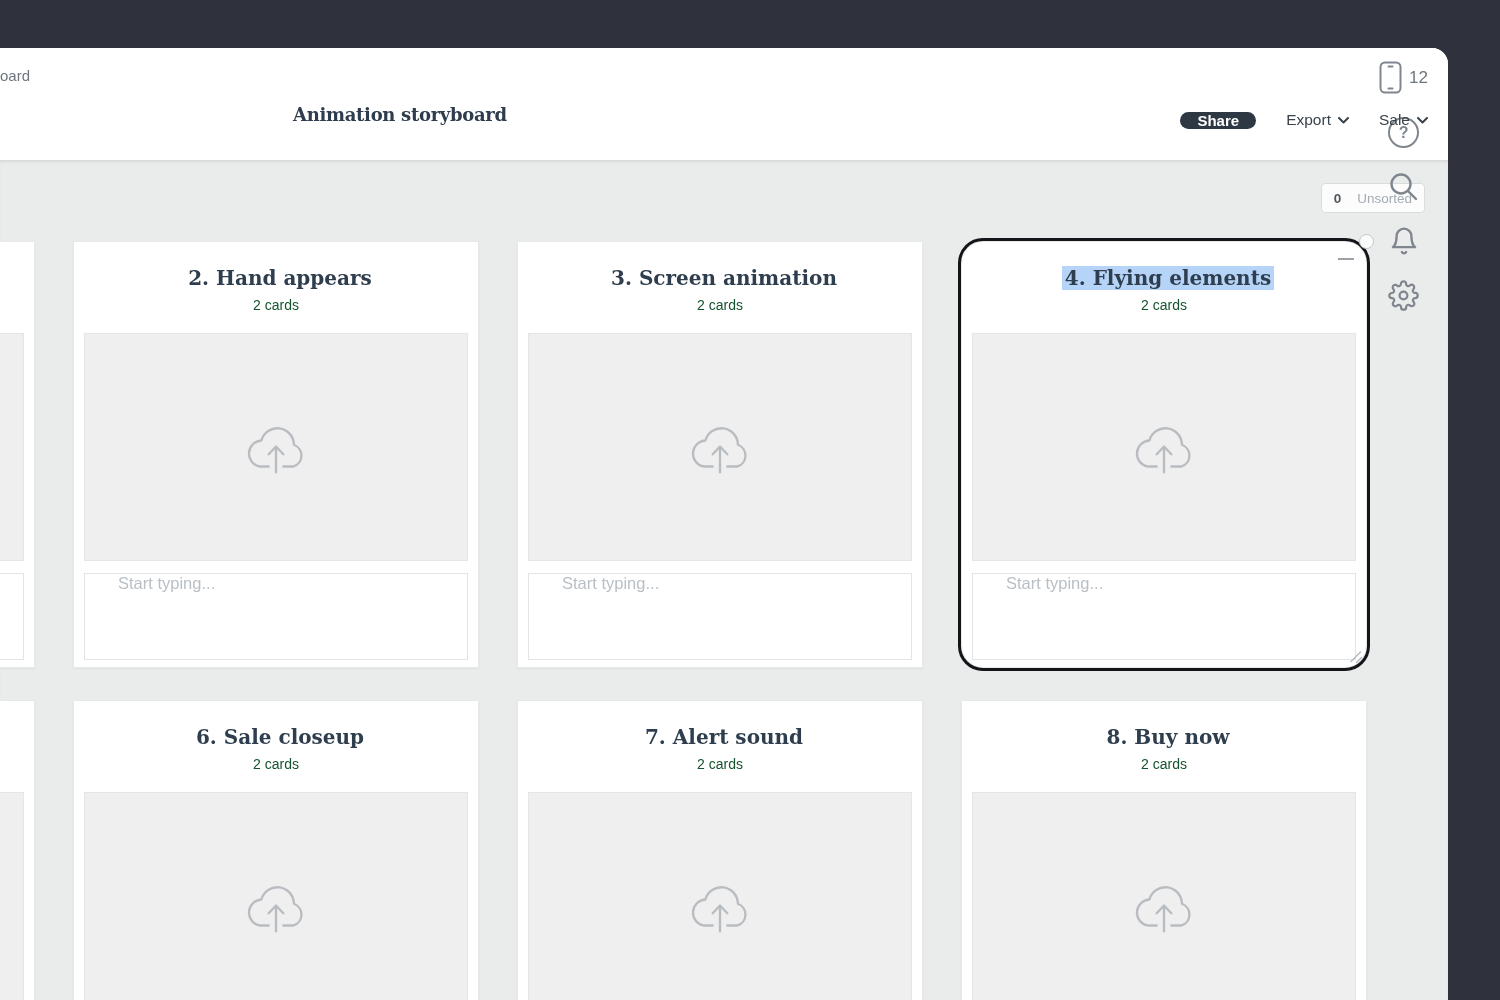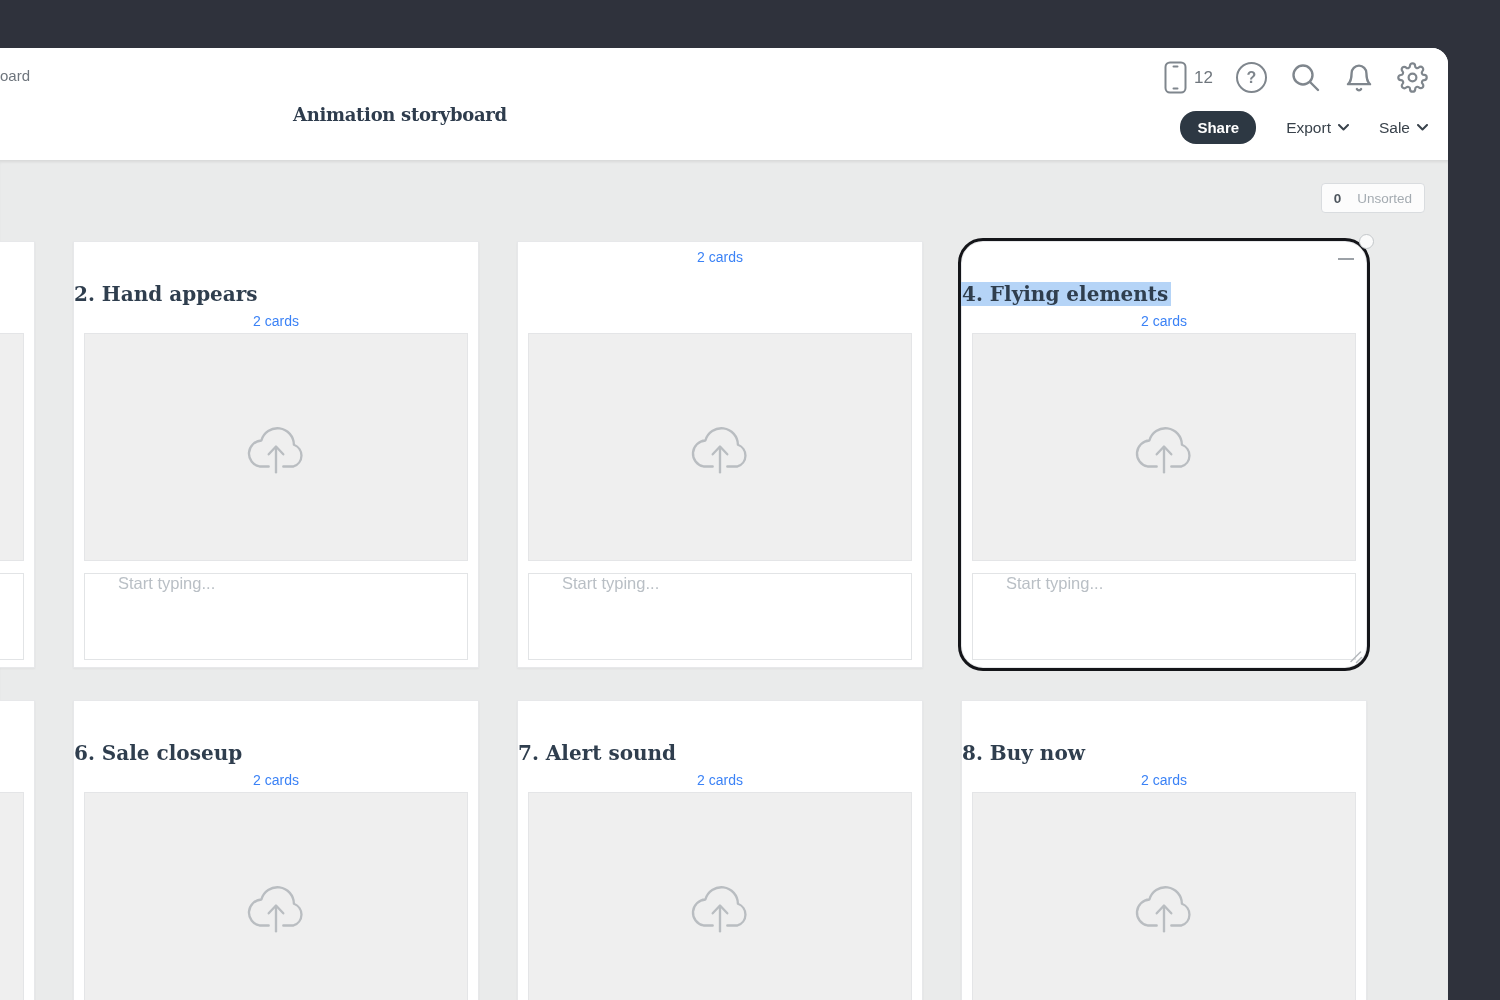--- a/index.html
+++ b/index.html
@@ -13,51 +13,51 @@
             background:#fff; border-radius:0 16px 0 0; overflow:hidden; }
 
   .header { position:absolute; left:0; top:0; width:100%; height:112px; background:#fff; z-index:2; }
 
   .breadcrumb { position:absolute; left:0; top:19px; font-size:15px; color:#6E757D; cursor:pointer; }
 
   .page-title { position:absolute; left:293px; top:56px;
                 font-family:"DejaVu Serif","Liberation Serif",serif;
                 font-weight:bold; font-size:18px; color:#2E3C4D; letter-spacing:-0.3px; }
 
-  .top-icons { position:absolute; top:13px; right:20px; display:flex; align-items:center; gap:23px; }
+  .top-icons { position:absolute; top:13px; right:20px; display:flex; align-items:center; gap:23px;flex-direction:column; }
   .top-icons .icn { display:flex; align-items:center; justify-content:center; cursor:pointer; }
   .frames { display:flex; align-items:center; gap:7px; cursor:pointer; }
   .frames .num { font-size:17px; color:#6F767D; }
   .help-circle { width:31px; height:31px; border:2px solid #7F868D; border-radius:50%;
                  display:flex; align-items:center; justify-content:center;
                  font-size:16px; font-weight:bold; color:#7F868D; cursor:pointer; }
 
   .actions { position:absolute; top:63px; right:20px; display:flex; align-items:center; gap:30px; }
-  .share-btn { height:33px; padding:0 17px; background:#2D3843; color:#fff; border:none;
+  .share-btn { height:17px; padding:0 17px; background:#2D3843; color:#fff; border:none;
                border-radius:16px; font-size:15px; font-weight:bold; font-family:inherit; cursor:pointer; }
   .menu-btn { display:flex; align-items:center; gap:7px; font-size:15.5px; color:#39424B; cursor:pointer; }
 
   
   .canvas { position:absolute; left:0; top:112px; width:100%; height:840px;
             background:#EAEBEB; overflow:hidden;
             box-shadow:inset 0 3px 3px -1px rgba(0,0,0,0.08); }
 
   .unsorted-badge { position:absolute; top:23px; right:23px; height:30px; padding:0 12px;
                     background:#FCFCFC; border:1px solid #D9DCDF; border-radius:4px;
                     display:flex; align-items:center; gap:5px; font-size:13.5px; cursor:pointer; }
   .unsorted-badge .cnt { color:#4E565E; font-weight:bold; }
   .unsorted-badge .lbl { color:#A4ABB1;margin-left:11px; }
 
   
   .card { position:absolute; width:406px; height:427px; background:#fff;
           border:1px solid #E7E8EA; box-shadow:0 1px 2px rgba(40,40,40,0.05); }
-  .card-title { margin-top:40px; 
+  .card-title { margin-top:24px; text-align:center;
                 font-family:"DejaVu Serif","Liberation Serif",serif;
-                font-weight:bold; font-size:20px; color:#2F3E4E; line-height:1.2; cursor:text; }
-  .card-count { margin-top:7px; text-align:center; font-size:14px; color:#3b82f6; }
+                font-weight:bold; font-size:20px; color:#2F3E4E; line-height:1.2; cursor:text;padding-left:8px; }
+  .card-count { margin-top:7px; text-align:center; font-size:14px; color:#14532d; }
   .card-dropzone { position:absolute; left:10px; right:10px; top:91px; height:228px;
                    background:#EFEFEF; border:1px solid #E4E5E7;
                    display:flex; align-items:center; justify-content:center; cursor:pointer; }
   .card-textbox { position:absolute; left:10px; right:10px; top:331px; height:87px;
                   background:#fff; border:1px solid #E2E4E6;
                   display:flex; padding-left:33px; cursor:text; }
   .card-textbox .ph { font-size:16.5px; color:#B9BFC5; }
 
   
   .card.selected { outline:3px solid #141519;border-radius:22px; }
@@ -171,20 +171,21 @@
               <polyline points="30.5,38.5 38,30.5 45.5,38.5"></polyline>
             </svg>
           </span>
         </div>
         <div class="card-textbox">
           <span class="ph">Start typing...</span>
         </div>
       </div>
 
       <div class="card" style="left:517px;top:81px">
+        <div class="card-title"><span>3. Screen animation</span></div>
         <div class="card-count">2 cards</div>
         <div class="card-dropzone">
           <span>
             <svg width="74" height="62" viewBox="0 0 76 62" fill="none" stroke="#B9BDC1" stroke-width="2.4" stroke-linecap="round" stroke-linejoin="round">
               <path d="M30.5 51 H21 A13.5 13.5 0 0 1 23 24.3 A17 17 0 0 1 56.4 28.7 A11.8 11.8 0 0 1 56 51 H45.5"></path>
               <line x1="38" y1="57" x2="38" y2="31.5"></line>
               <polyline points="30.5,38.5 38,30.5 45.5,38.5"></polyline>
             </svg>
           </span>
         </div>

